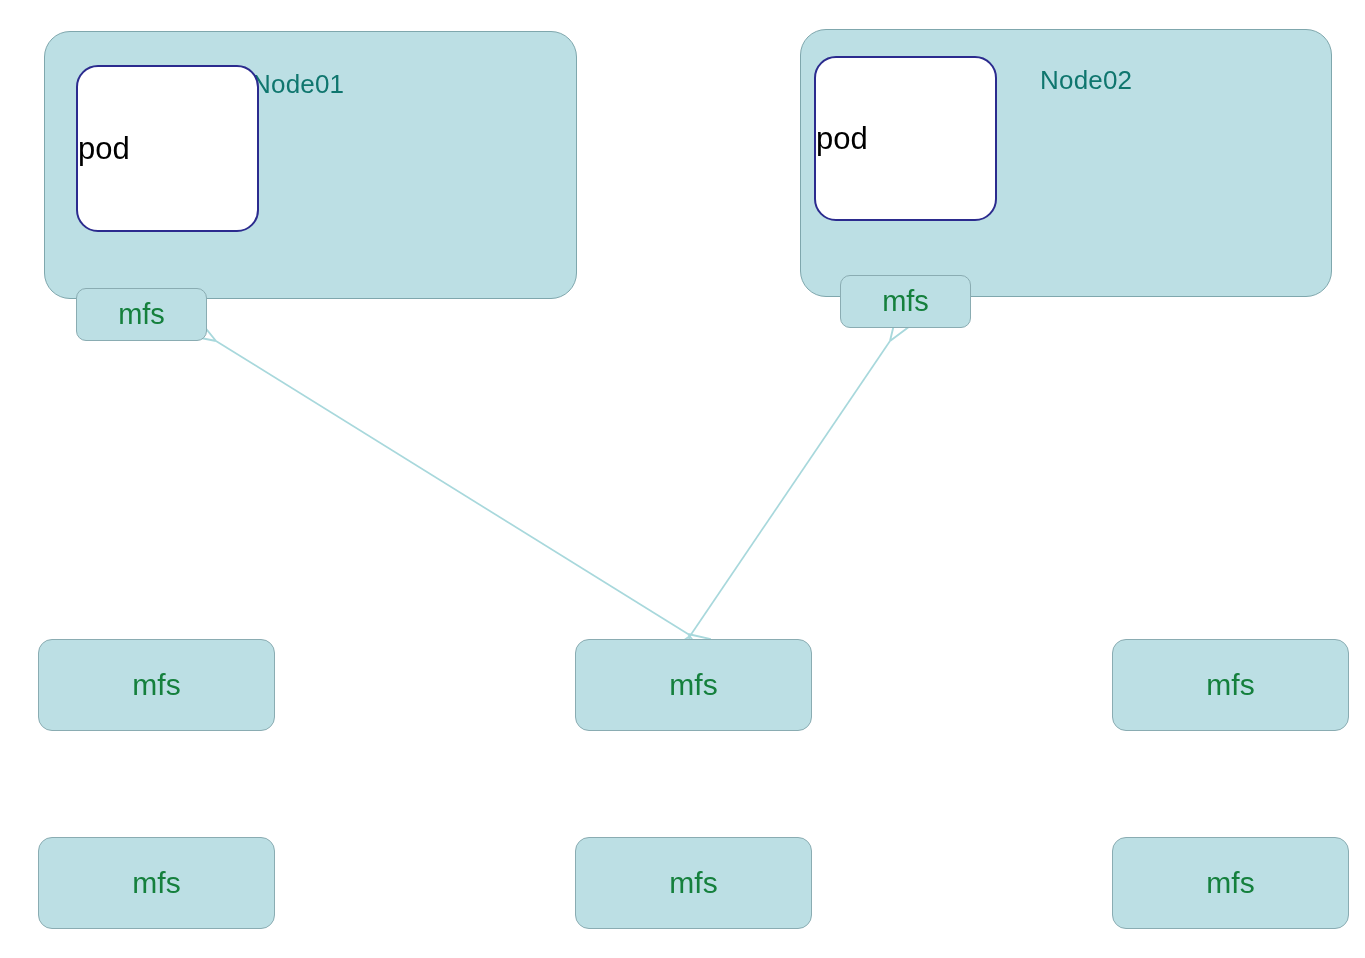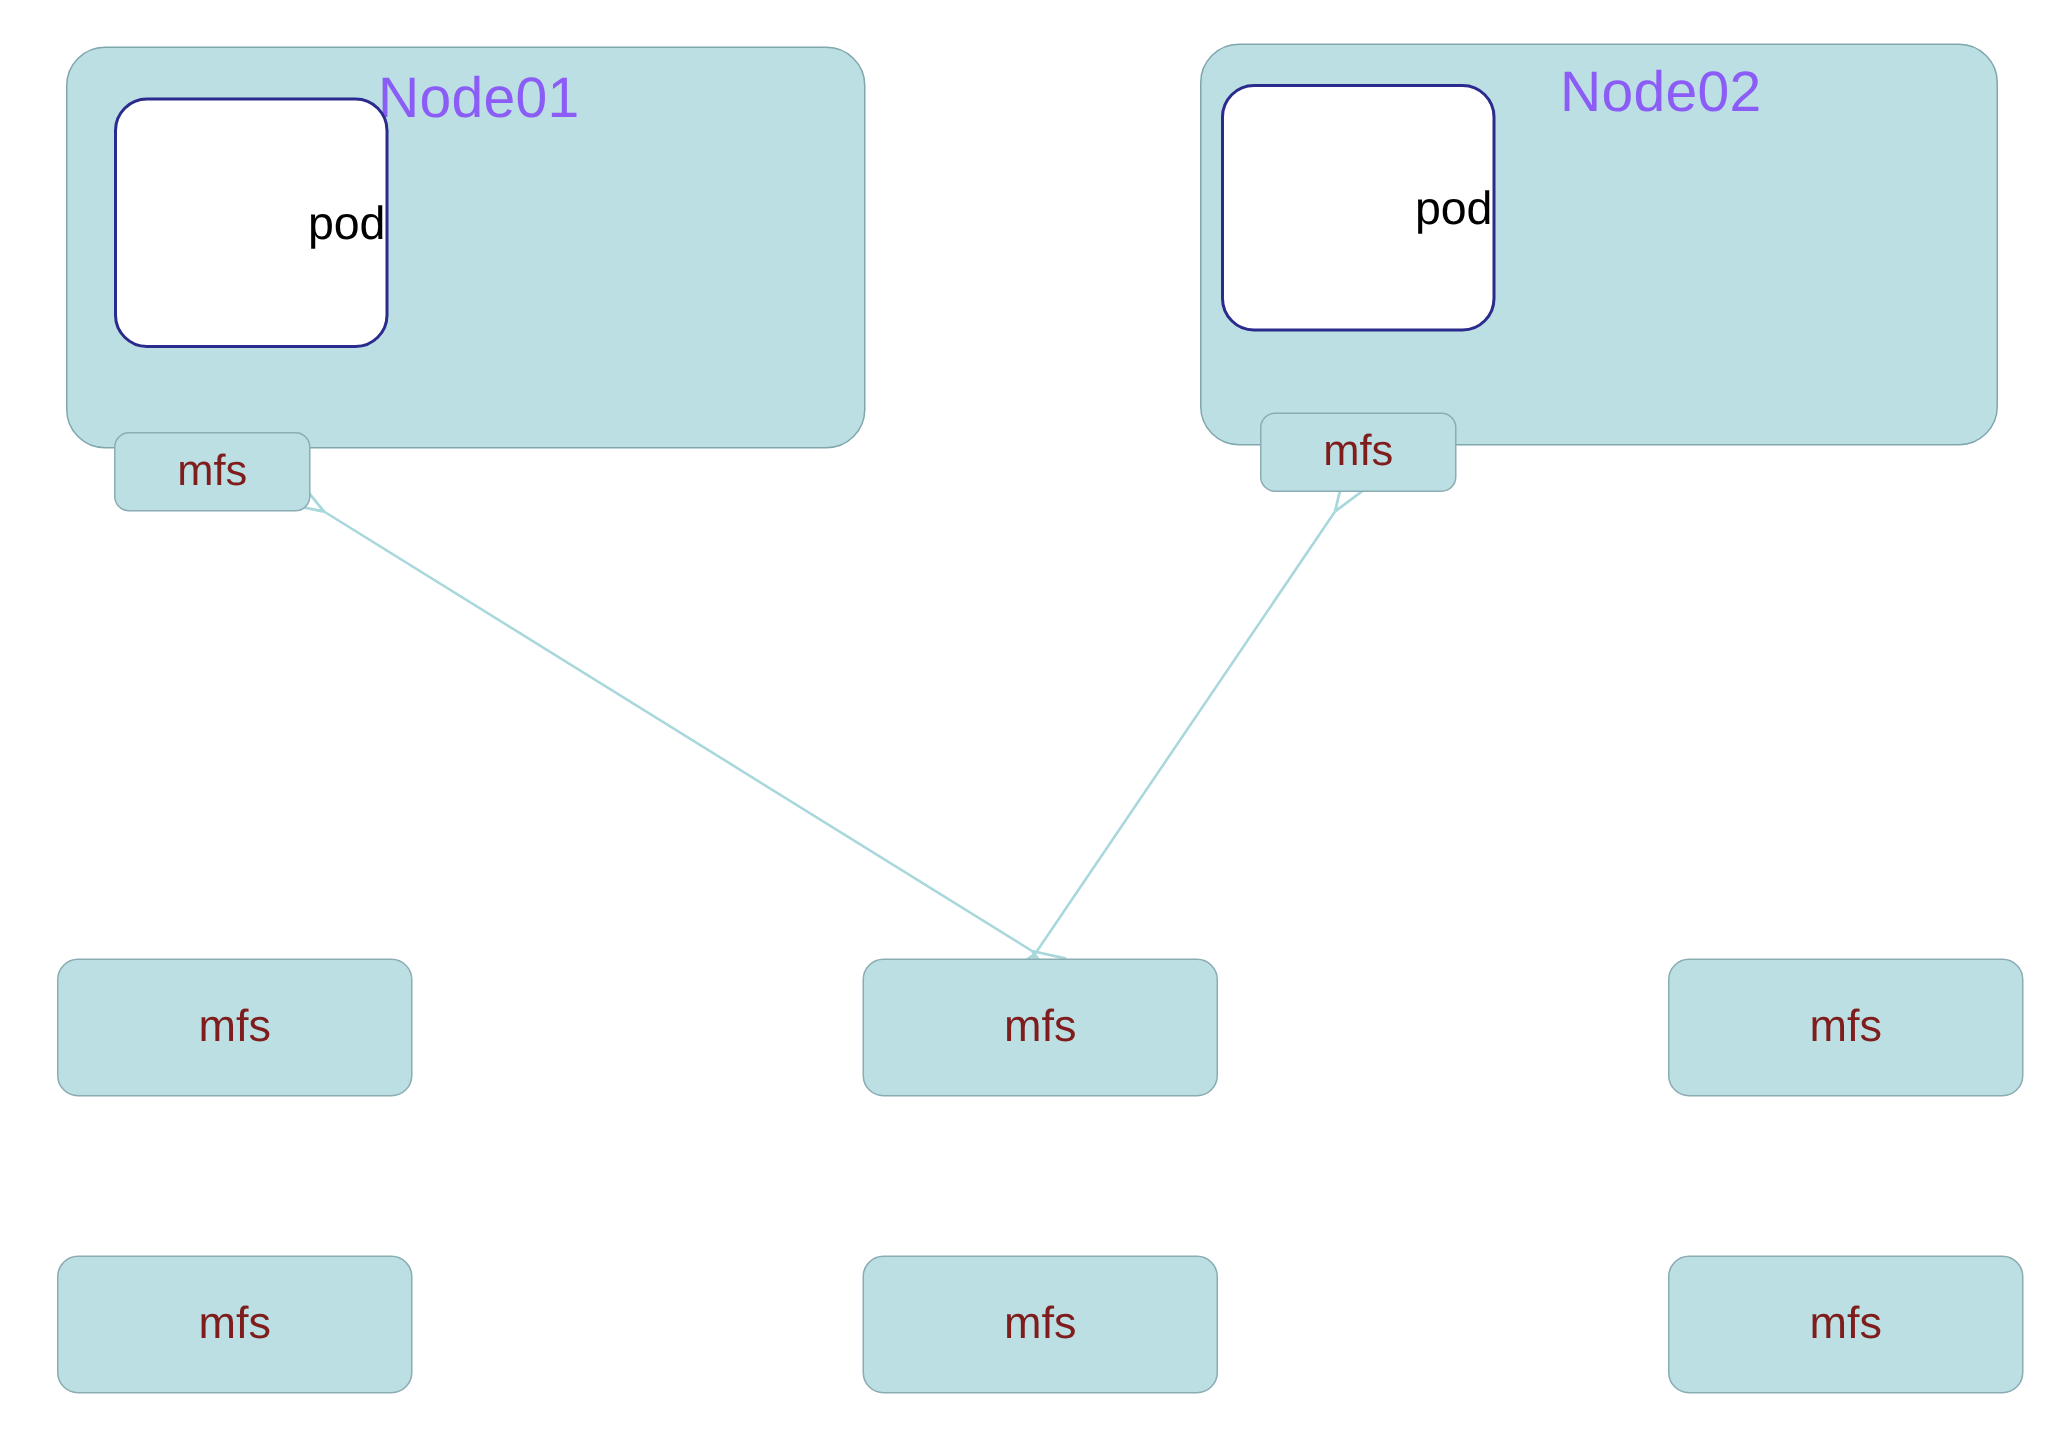--- a/index.html
+++ b/index.html
@@ -22,54 +22,55 @@
   }
   .node-group {
     position: absolute;
     box-sizing: border-box;
     background: #bcdfe4;
     border: 1.6px solid #7fa7ad;
     border-radius: 26px;
   }
   .node-label {
     position: absolute;
-    color: #8b5cf6;
-    font-size: 38px;
+    color: #0f766e;
+    font-size: 26px;
     line-height: 1;
     white-space: nowrap;
     letter-spacing: 0.2px;
+    margin-top: 24px;
   }
   .pod-box {
     position: absolute;
     box-sizing: border-box;
     background: #ffffff;
     border: 2.6px solid #2b2b8e;
     border-radius: 22px;
     display: flex;
     align-items: center;
-    justify-content: flex-end;
+    justify-content: flex-start;
   }
   .pod-label {
     color: #000000;
     font-size: 31px;
     line-height: 1;
   }
   .mfs-box {
     position: absolute;
     box-sizing: border-box;
     background: #bcdfe4;
     border: 1.6px solid #8aacb2;
     border-radius: 10px;
     display: flex;
     align-items: center;
     justify-content: center;
   }
   .mfs-box.big { border-radius: 14px; }
   .mfs-label {
-    color: #7f1d1d;
+    color: #15803d;
     font-size: 30px;
     line-height: 1;
   }
   .mfs-box.small .mfs-label { font-size: 29px; }
 </style>
 </head>
 <body>
 
 <svg id="canvas" viewBox="0 0 1365 958" xmlns="http://www.w3.org/2000/svg">
   <defs>

